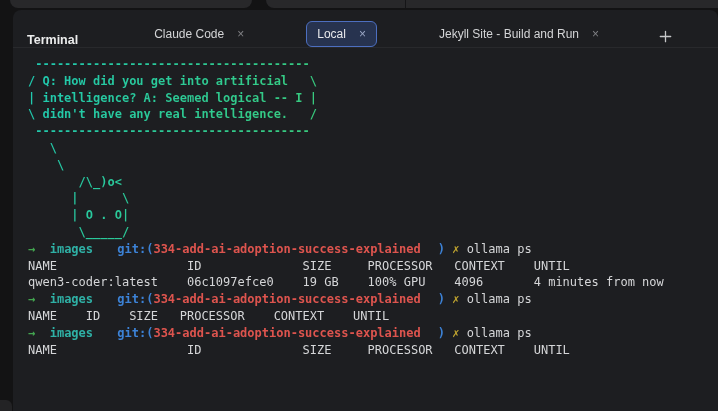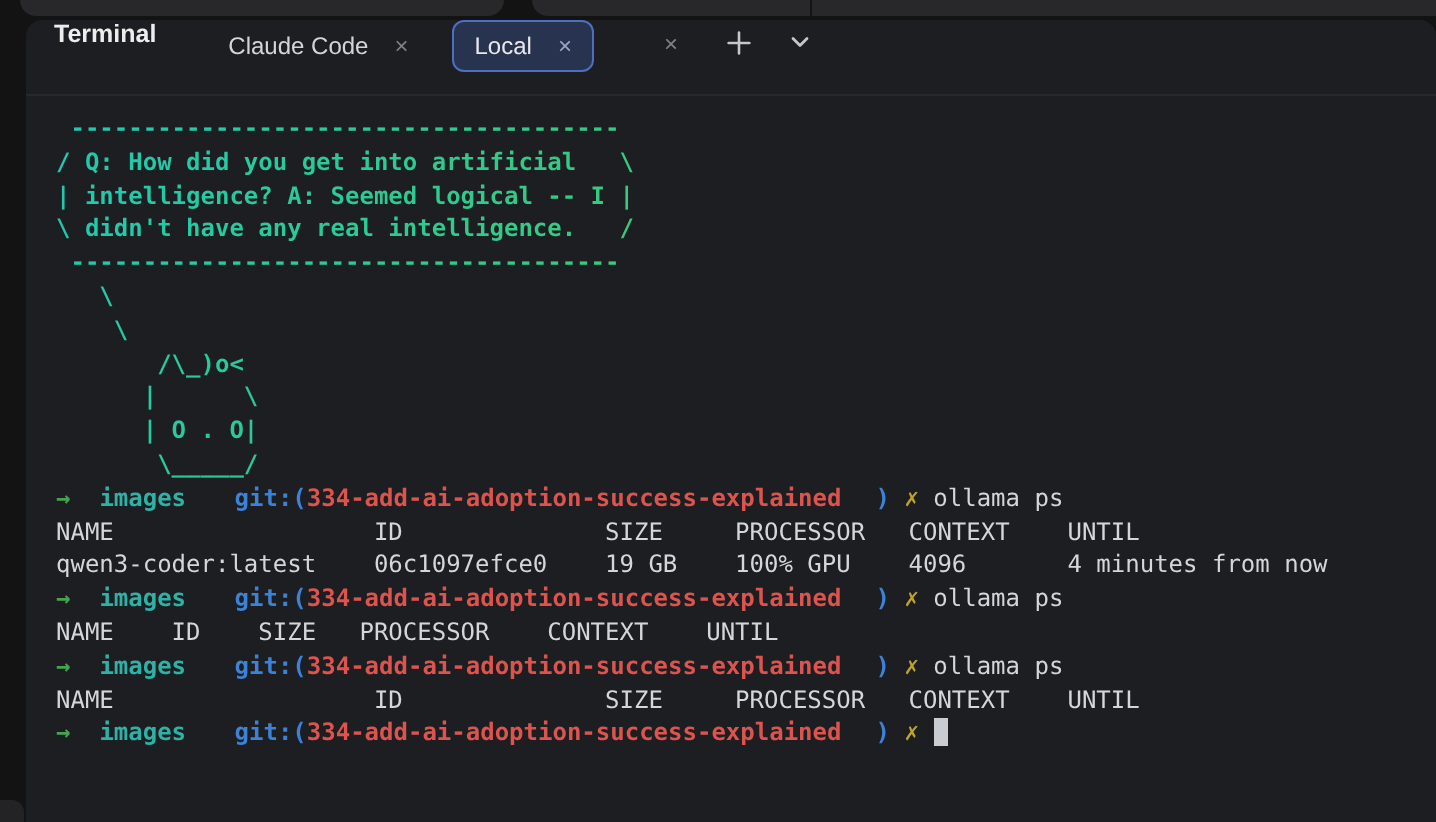--- a/index.html
+++ b/index.html
@@ -13,22 +13,22 @@
   .pane-bottom.right { left:266px; width:452px; border-radius:0 0 0 8px; }
   .pane-divider { position:absolute; top:0; left:405px; width:1px; height:8px; background:#151517; }
 
   
   .corner-peek { position:absolute; left:0; bottom:0; width:12px; height:11px; background:#232325; border-radius:0 6px 0 0; }
 
   
   .terminal-panel { position:absolute; top:10px; left:13px; width:705px; height:401px;
     background:#1d1e21; border-radius:8px 8px 0 0; overflow:hidden; }
 
-  .tabbar { display:flex; align-items:flex-start; height:38px; padding:0 14px;
-    border-bottom:1px solid #28292c; font-size:12px; color:#d6d7d9; }
+  .tabbar { display:flex; align-items:flex-end; height:38px; padding:0 14px;
+    border-bottom:1px solid #28292c; font-size:12px; color:#d6d7d9;gap:40px; }
   .panel-title { font-weight:700; font-size:12.5px; color:#eceded; margin-right:14px; }
   .tab { display:flex; align-items:center; padding:6px 12px; margin-left:10px; border-radius:6px; cursor:default; }
   .tab .tab-label { color:#d4d5d7; white-space:nowrap; }
   .tab .close { margin-left:13px; color:#808185; font-size:12px; line-height:1; }
   .tab.active { background:#27334f; border:1.5px solid #4d6fc0; padding:5px 10px; }
   .tab.active .tab-label { color:#e8e9ec; }
   .tab.active .close { color:#9aa6c4; }
   .icon-btn { display:flex; align-items:center; justify-content:center; width:22px; height:22px; margin-left:8px; }
 
   
@@ -64,20 +64,21 @@
       <span class="tab-label">Claude Code</span>
       <span class="close">×</span>
     </div>
 
     <div class="tab active">
       <span class="tab-label">Local</span>
       <span class="close">×</span>
     </div>
 
     <div class="tab">
+      <span class="tab-label">Jekyll Site - Build and Run</span>
       <span class="close">×</span>
     </div>
 
     <span class="icon-btn">
       <svg width="13" height="13" viewBox="0 0 12 12">
           <path d="M6 1.2 V10.8 M1.2 6 H10.8" stroke="#c6c7c9" stroke-width="1.2" fill="none" stroke-linecap="round"></path>
         </svg>
     </span>
     <span class="icon-btn">
       <svg width="12" height="12" viewBox="0 0 12 12">
@@ -99,19 +100,18 @@
       | O . O|
        \_____/</pre>
     <div>
         <div class="tline"><span class="c-green">→</span><span class="c-fg">  </span><span class="c-cyan">images</span><span class="c-fg"> </span><span class="c-blue">git:(</span><span class="c-red">334-add-ai-adoption-success-explained</span><span class="c-blue">)</span><span class="c-fg"> </span><span class="c-yellow">✗</span><span class="c-fg"> ollama ps</span></div>
         <div class="tline"><span class="c-fg">NAME                  ID              SIZE     PROCESSOR   CONTEXT    UNTIL</span></div>
         <div class="tline"><span class="c-fg">qwen3-coder:latest    06c1097efce0    19 GB    100% GPU    4096       4 minutes from now</span></div>
         <div class="tline"><span class="c-green">→</span><span class="c-fg">  </span><span class="c-cyan">images</span><span class="c-fg"> </span><span class="c-blue">git:(</span><span class="c-red">334-add-ai-adoption-success-explained</span><span class="c-blue">)</span><span class="c-fg"> </span><span class="c-yellow">✗</span><span class="c-fg"> ollama ps</span></div>
         <div class="tline"><span class="c-fg">NAME    ID    SIZE   PROCESSOR    CONTEXT    UNTIL</span></div>
         <div class="tline"><span class="c-green">→</span><span class="c-fg">  </span><span class="c-cyan">images</span><span class="c-fg"> </span><span class="c-blue">git:(</span><span class="c-red">334-add-ai-adoption-success-explained</span><span class="c-blue">)</span><span class="c-fg"> </span><span class="c-yellow">✗</span><span class="c-fg"> ollama ps</span></div>
         <div class="tline"><span class="c-fg">NAME                  ID              SIZE     PROCESSOR   CONTEXT    UNTIL</span></div>
-        <div class="tline"><span class="c-green">→</span><span class="c-fg">  </span><span class="c-cyan">images</span><span class="c-fg"> </span><span class="c-blue">git:(</span><span class="c-red">334-add-ai-adoption-success-explained</span><span class="c-blue">)</span><span class="c-fg"> </span><span class="c-yellow">✗</span><span class="c-fg"> </span><span class="c-cursor"> </span></div>
       </div>
   </div>
 
 </div>
 
 <div class="corner-peek"></div>
 
 </body></html>

